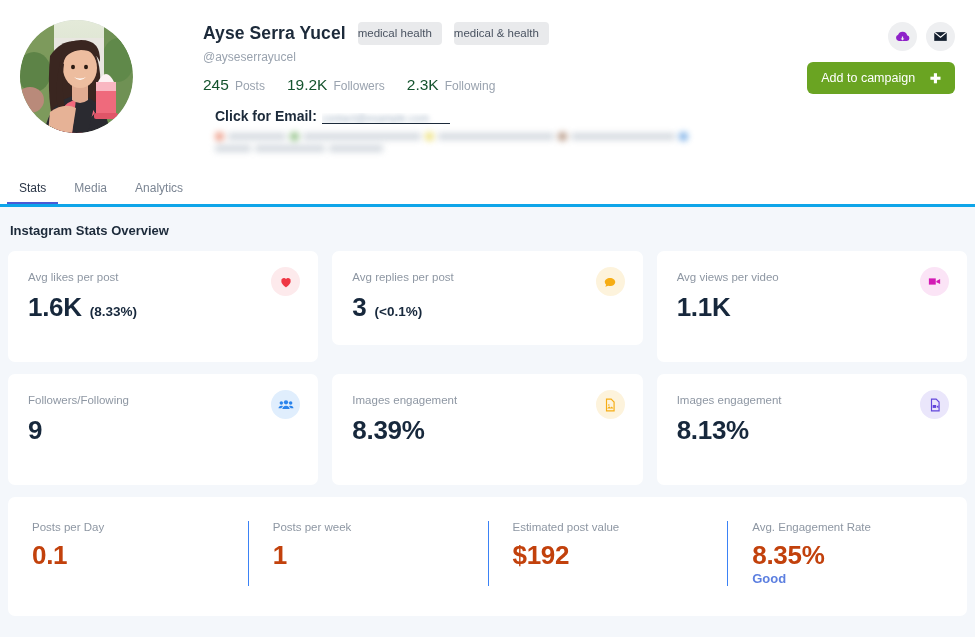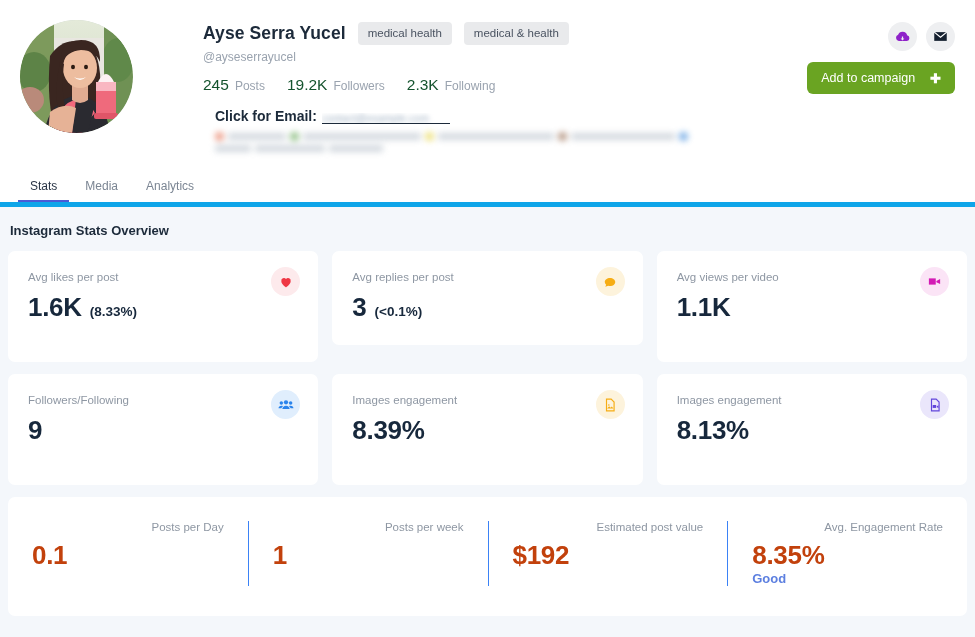--- a/index.html
+++ b/index.html
@@ -43,21 +43,21 @@
     font-weight: bold;
     color: #1c2a3a;
     letter-spacing: .1px;
   }
 
   .tag-pill {
     background: #e9eaec;
     color: #4a5361;
     font-size: 11.5px;
     border-radius: 4px;
-    padding: 5px 10px 6px 10px;
+    padding: 5px 10px 6px 0;
     white-space: nowrap;
   }
 
   .profile-handle {
     font-size: 12px;
     color: #9aa3af;
     margin-top: 5px;
   }
 
   .counts-row {
@@ -149,25 +149,25 @@
     align-items: center;
     gap: 15px;
     cursor: pointer;
   }
   .plus-glyph { font-size: 13px; font-weight: bold; line-height: 1; }
 
   
   .tabs-bar {
     background: #ffffff;
     height: 30px;
-    padding: 0 18px;
+    padding: 0 7px;
     display: flex;
     align-items: flex-end;
     gap: 4px;
-    border-bottom: 5px solid #0ea5e9;
+    border-bottom: 3px solid #0ea5e9;
   }
   .tab {
     font-size: 12px;
     color: #7b8593;
     padding: 4px 12px 7px 12px;
     cursor: pointer;
     border-bottom: 2.5px solid transparent;
   }
   .tab.active {
     color: #2a3546;
@@ -237,21 +237,20 @@
   }
   .summary-cell {
     padding: 0 24px;
     border-left: 1px solid #3b82f6;
   }
   .summary-cell:first-child { border-left: none; }
   .summary-label {
     font-size: 11.5px;
     color: #8e97a3;
     margin-bottom: 9px;
-    text-align: right;
   }
   .summary-value {
     font-size: 26px;
     font-weight: bold;
     color: #c2410c;
     letter-spacing: -.3px;
     line-height: 1.05;
   }
   .summary-note {
     font-size: 13px;

